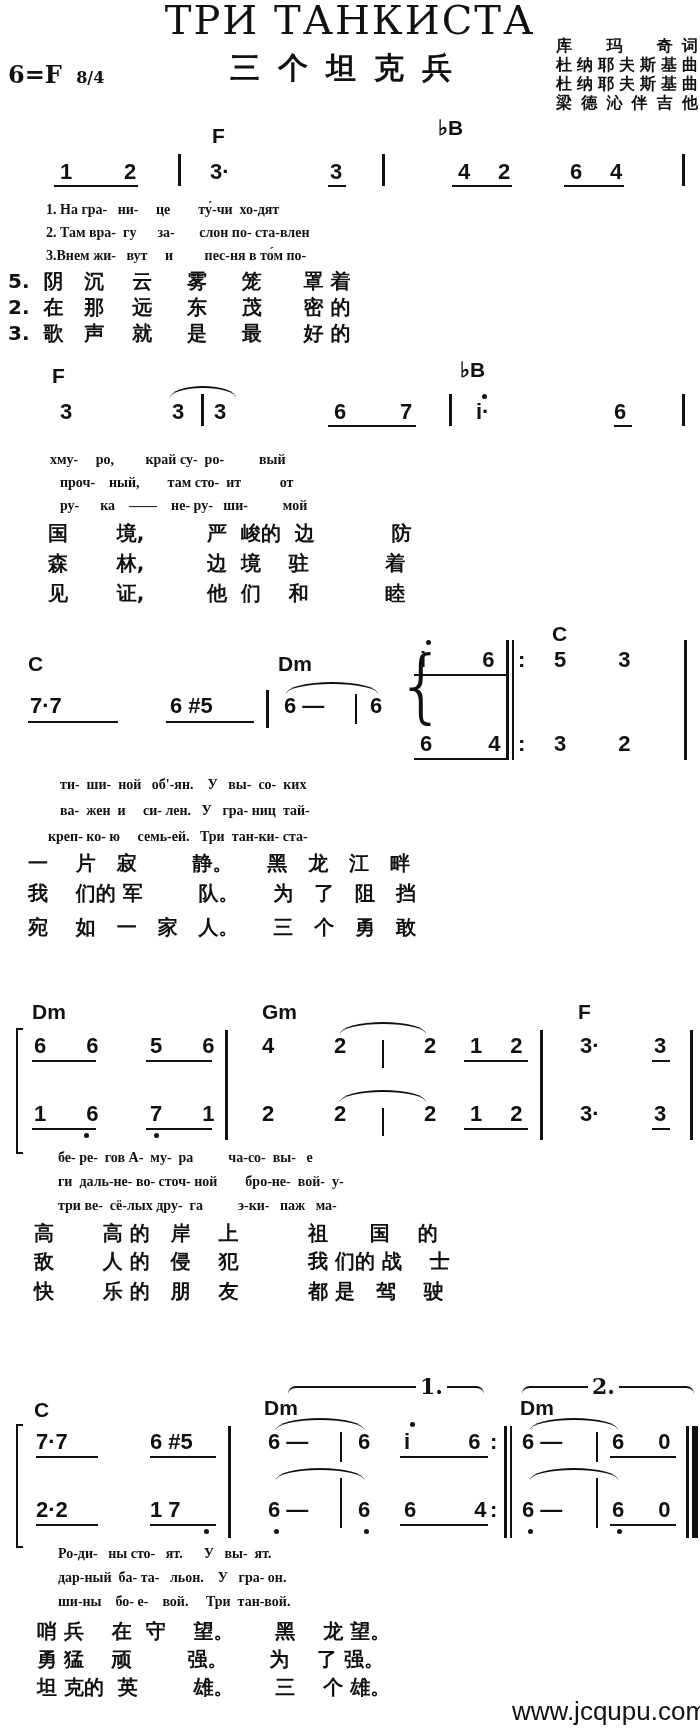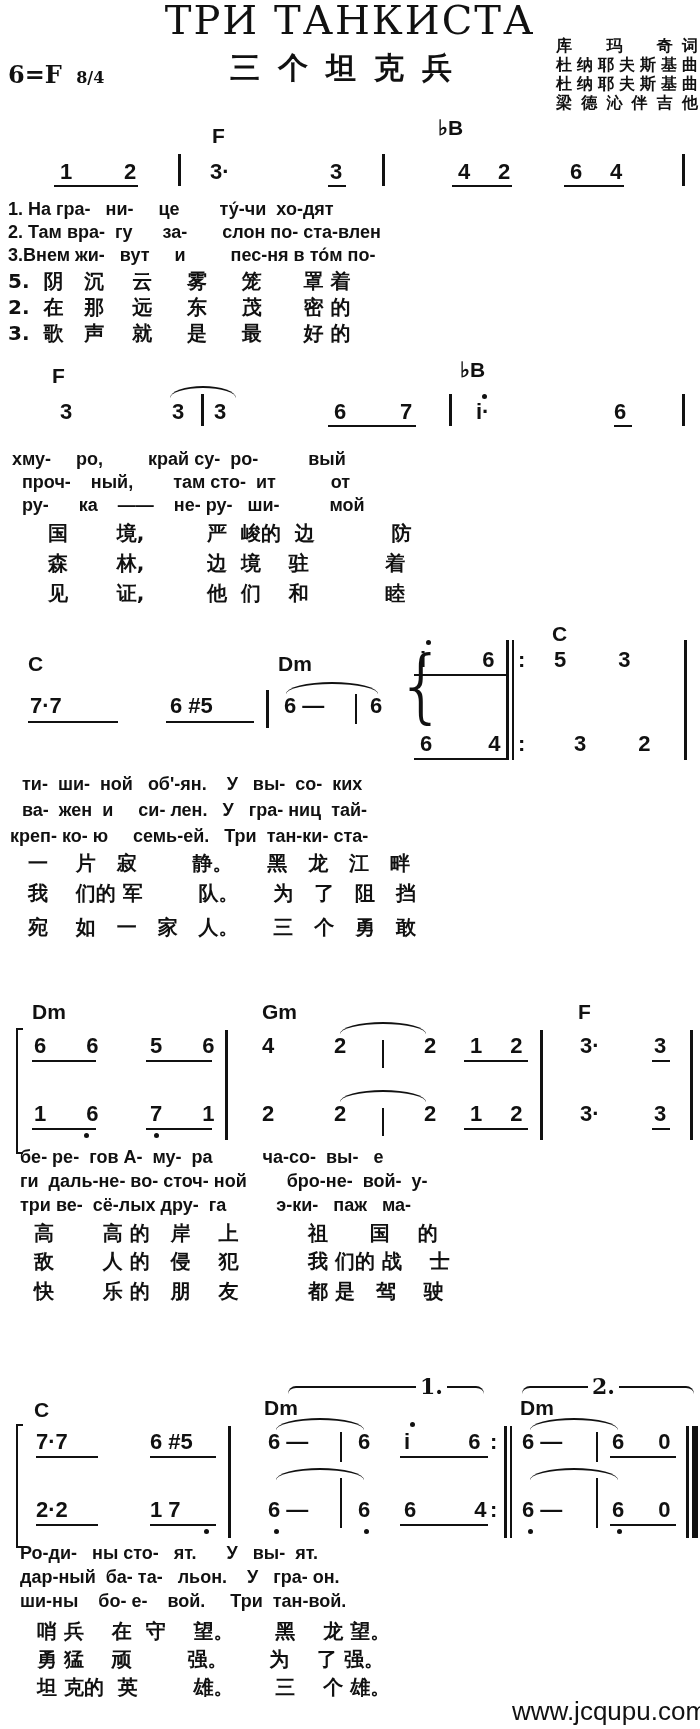--- a/index.html
+++ b/index.html
@@ -7,21 +7,21 @@
   .abs{position:absolute;}
   .title-ru{left:0;width:700px;top:0;text-align:center;font-family:"DejaVu Serif",serif;font-size:40px;letter-spacing:2px;line-height:40px;}
   .title-cn{left:0;width:700px;top:50px;text-align:center;font-size:30px;font-weight:bold;letter-spacing:18px;line-height:36px;}
   .key{left:8px;top:60px;font-family:"DejaVu Serif",serif;font-size:24px;font-weight:bold;}
   .credits{left:556px;top:36px;font-size:16px;font-weight:bold;line-height:19px;text-align:justify;width:142px;}
   .credits div{text-align-last:justify;}
   .num{font-family:"Liberation Sans",sans-serif;font-weight:bold;font-size:22px;line-height:24px;text-align:center;}
   .chord{font-family:"Liberation Sans",sans-serif;font-weight:bold;font-size:21px;}
   .bar{width:3px;background:#111;}
   .uline{height:2px;background:#111;}
-  .lyr{font-family:Liberation Sans, sans-serif;font-weight:bold;font-size:18px;line-height:23px;white-space:pre;}
+  .lyr{font-family:Liberation Serif, serif;font-weight:bold;font-size:14px;line-height:23px;white-space:pre;margin-left:38px;}
   .lyrcn{font-size:20px;font-weight:bold;line-height:27px;white-space:pre;}
   .slur{border-top:2px solid #111;border-radius:50%/100% 100% 0 0;height:10px;}
   .dot{width:5px;height:5px;border-radius:50%;background:#111;}
   .wm{font-family:"Liberation Sans",sans-serif;font-size:26px;color:#111;}
 </style>
 </head>
 <body>
 
 <div class="abs title-ru">ТРИ ТАНКИСТА</div>
 <div class="abs title-cn">三个坦克兵</div>
@@ -106,21 +106,21 @@
   <div class="abs dot" style="left:426px;top:640px;"></div>
   <div class="abs num" style="left:420px;top:648px;word-spacing:50px;">i 6</div>
   <div class="abs uline" style="left:414px;top:674px;width:92px;"></div>
   <div class="abs num" style="left:420px;top:732px;word-spacing:50px;">6 4</div>
   <div class="abs uline" style="left:414px;top:758px;width:92px;"></div>
   <div class="abs bar" style="left:506px;top:640px;height:120px;"></div>
   <div class="abs bar" style="left:512px;top:640px;height:120px;width:2px;"></div>
   <div class="abs num" style="left:518px;top:648px;">:</div>
   <div class="abs num" style="left:518px;top:732px;">:</div>
   <div class="abs num" style="left:554px;top:648px;word-spacing:46px;">5 3</div>
-  <div class="abs num" style="left:574px;top:732px;word-spacing:46px;">3 2</div>
+  <div class="abs num" style="left:554px;top:732px;word-spacing:46px;">3 2</div>
   <div class="abs bar" style="left:684px;top:640px;height:120px;"></div>
 
   <div class="abs lyr" style="left:22px;top:773px;">ти-  ши-  ной   об'-ян.    У   вы-  со-  ких</div>
   <div class="abs lyr" style="left:22px;top:799px;">ва-  жен  и     си- лен.   У   гра- ниц  тай-</div>
   <div class="abs lyr" style="left:10px;top:825px;">креп- ко- ю     семь-ей.   Три  тан-ки- ста-</div>
   <div class="abs lyrcn" style="left:28px;top:850px;">一    片   寂        静。     黑   龙   江   畔</div>
   <div class="abs lyrcn" style="left:28px;top:880px;">我    们的 军        队。     为   了   阻   挡</div>
   <div class="abs lyrcn" style="left:28px;top:914px;">宛    如   一   家   人。     三   个   勇   敢</div>
 </div>
 

